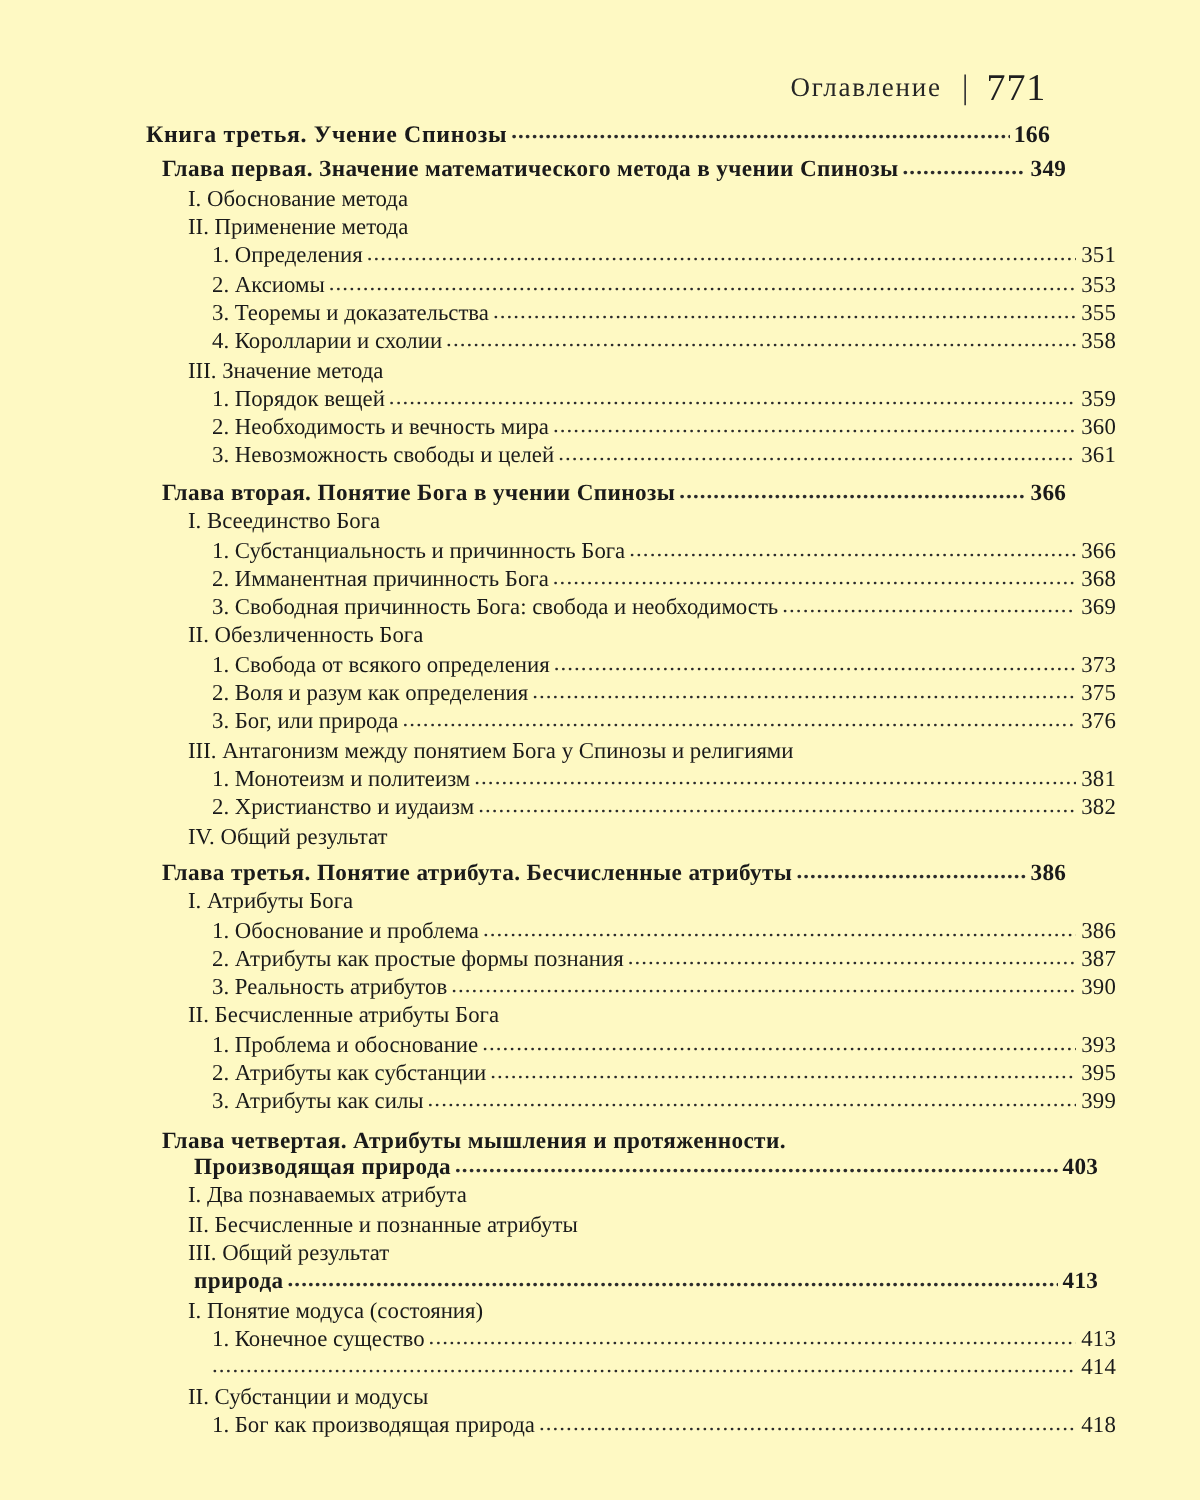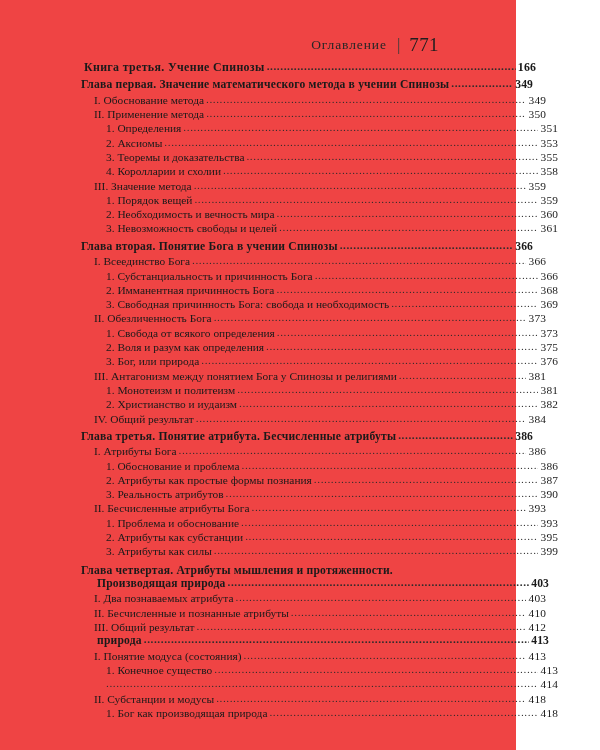--- a/index.html
+++ b/index.html
@@ -11,23 +11,23 @@
     width: 600px;
     height: 750px;
     overflow: hidden;
     font-family: "Liberation Serif", serif;
     color: #1a1a1a;
     -webkit-font-smoothing: antialiased;
   }
 
   #page {
     position: relative;
-    width: 516px;
+    width: 600px;
     height: 750px;
-    background: #ef4444;
+    background: #fef9c3;
     box-sizing: border-box;
   }
 
   
   #running-head {
     position: absolute;
     top: 34px;
     left: 0;
     right: 77px;
     text-align: right;
@@ -103,25 +103,25 @@
 
   
   .lvl-book   { font-weight: bold; letter-spacing: 0.35px; }
   .lvl-book   > .lbl { font-size: 11.9px; }
   .lvl-book   > .pg  { font-size: 11.9px; font-weight: bold; }
 
   .lvl-chap   { font-weight: bold; letter-spacing: 0.2px; font-family: Liberation Serif, serif; }
   .lvl-chap   > .lbl { font-size: 11.6px; }
   .lvl-chap   > .pg  { font-size: 11.6px; font-weight: bold; }
 
-  .lvl-rom    { font-weight: normal; }
+  .lvl-rom    { font-weight: normal; flex-direction: column; }
   .lvl-num    { font-weight: normal; }
 
   
-  .ind-0 { margin-left: 12px; align-items: center;  }
+  .ind-0 { margin-left: 1px; align-items: center;  }
   .ind-1 { margin-left: 9px;  }
   .ind-2 { margin-left: 22px; }
   .ind-3 { margin-left: 34px; }
   .ind-w { margin-left: 25px; justify-content: flex-end; }
 
   .no-leader > .leader::after { content: ""; }
   .no-leader > .pg { min-width: 0; }
 
   .gap-before { margin-top: 4.2px; }
 </style>

